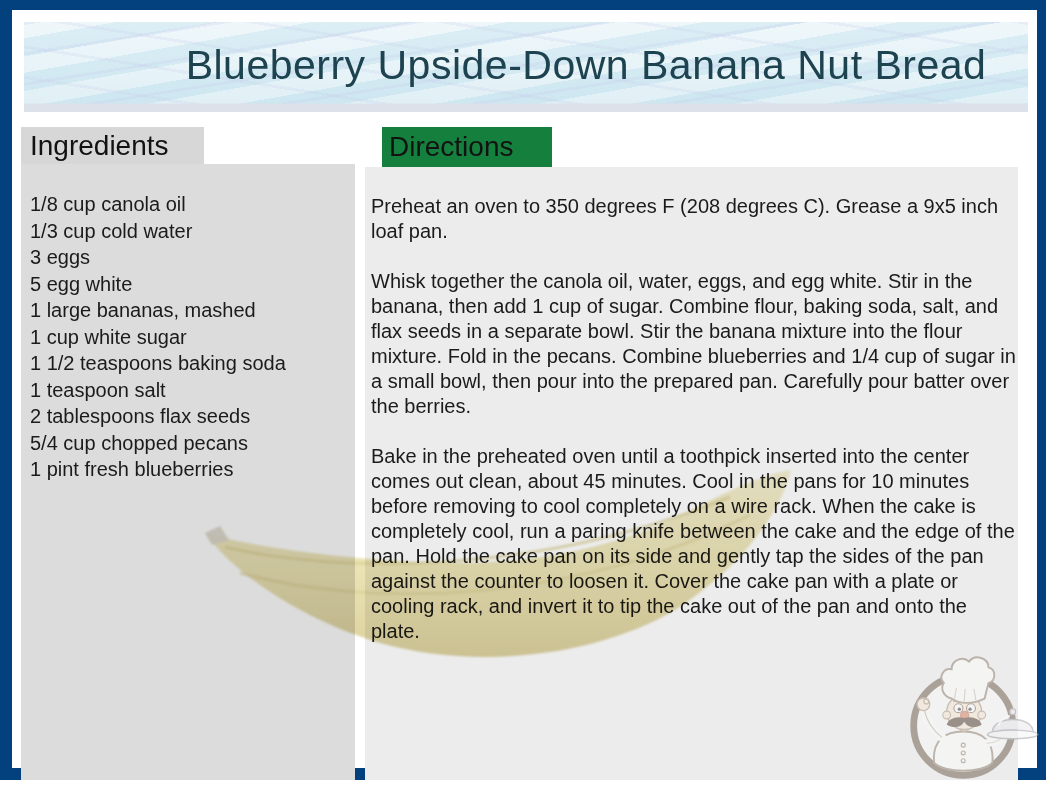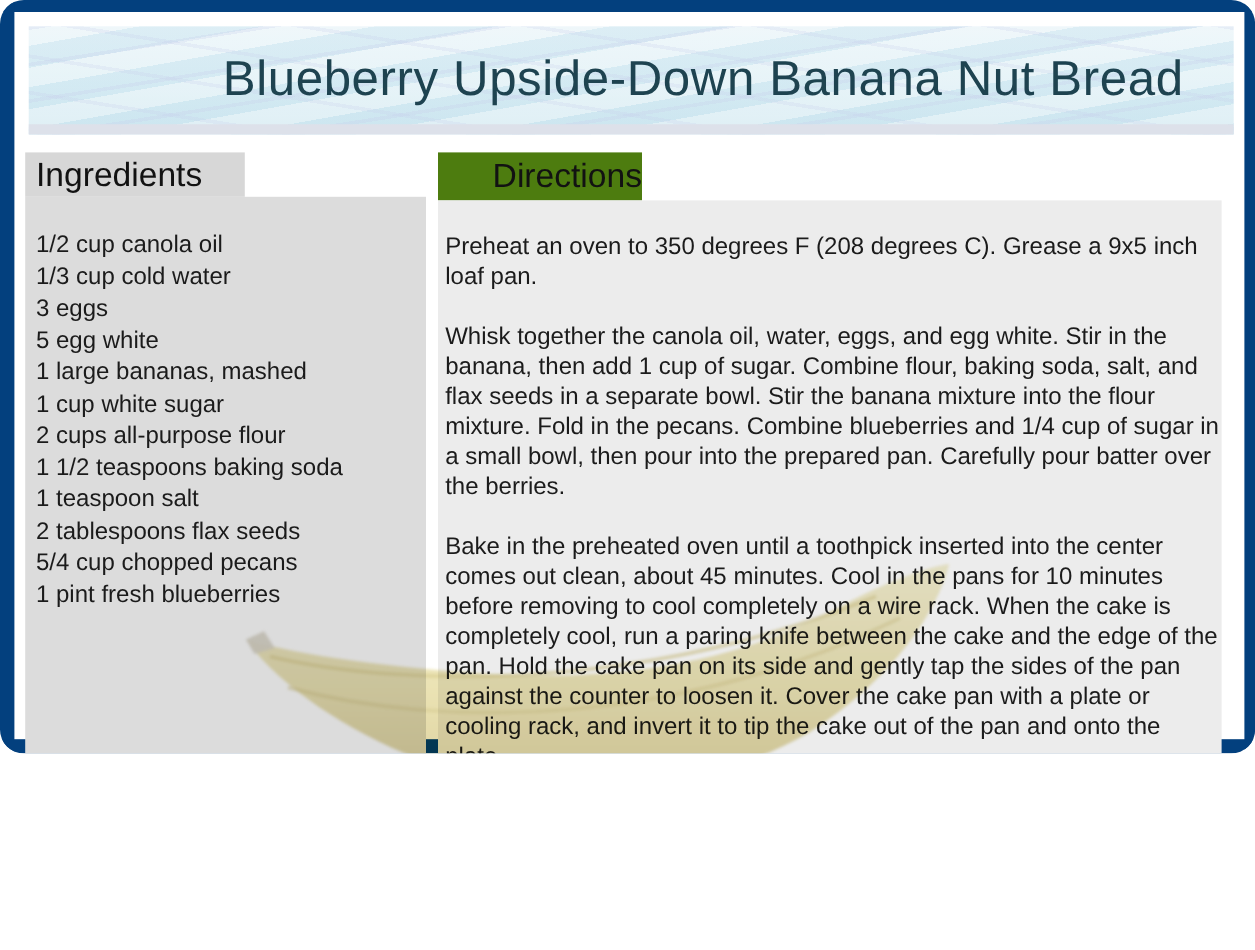--- a/index.html
+++ b/index.html
@@ -1,22 +1,21 @@
 <!DOCTYPE html>
 <html><head>
 <meta charset="utf-8">
 <style>
   html,body{margin:0;padding:0;background:#ffffff;}
   .page{
     position:relative;
-    width:1046px;height:628px;
+    width:1046px;height:780px;
     background:#ffffff;
     overflow:hidden;
     font-family:"Liberation Sans", sans-serif;
-    border-radius:20px;
   }
   
   .frame{position:absolute;background:#03407e;}
   .frame.top{left:0;top:0;width:1046px;height:10px;}
   .frame.left{left:0;top:0;width:12px;height:792px;}
   .frame.right{right:0;top:0;width:9px;height:792px;}
   .frame.bottom{left:0;bottom:0;width:1046px;height:12px;}
 
   
   .banner{
@@ -32,21 +31,21 @@
   .banner h1{
     margin:0;padding:0 0 4px 120px;
     font-size:41px;font-weight:400;letter-spacing:0.5px;
     color:#1e4350;white-space:nowrap;
   }
 
   
   .head-box{position:absolute;display:flex;align-items:center;}
   .head-box span{font-size:28px;color:#121212;}
   .ing-head{left:21px;top:127px;width:174px;height:37px;background:#d7d7d7;padding-left:9px;align-items:center;}
-  .dir-head{left:365px;top:127px;width:163px;height:40px;background:#4d7c0f;padding-left:7px;justify-content:flex-end;}
+  .dir-head{left:382px;top:127px;width:163px;height:40px;background:#15803d;padding-left:7px;}
 
   
   .ing-panel{
     position:absolute;left:21px;top:164px;width:334px;height:616px;
     background:#dcdcdc;
   }
   .ing-panel ul{
     list-style:none;margin:0;padding:27px 0 0 9px;
   }
   .ing-panel li{
@@ -90,27 +89,26 @@
   <div class="banner">
     <h1>Blueberry Upside-Down Banana Nut Bread</h1>
   </div>
 
   <div class="head-box ing-head">
     <span>Ingredients</span>
   </div>
 
   <div class="ing-panel">
     <ul>
-      <li>1/2 cup canola oil</li>
+      <li>1/8 cup canola oil</li>
       <li>1/3 cup cold water</li>
       <li>3 eggs</li>
       <li>5 egg white</li>
       <li>1 large bananas, mashed</li>
       <li>1 cup white sugar</li>
-      <li>2 cups all-purpose flour</li>
       <li>1 1/2 teaspoons baking soda</li>
       <li>1 teaspoon salt</li>
       <li>2 tablespoons flax seeds</li>
       <li>5/4 cup chopped pecans</li>
       <li>1 pint fresh blueberries</li>
     </ul>
   </div>
 
   <div class="head-box dir-head">
     <span>Directions</span>

